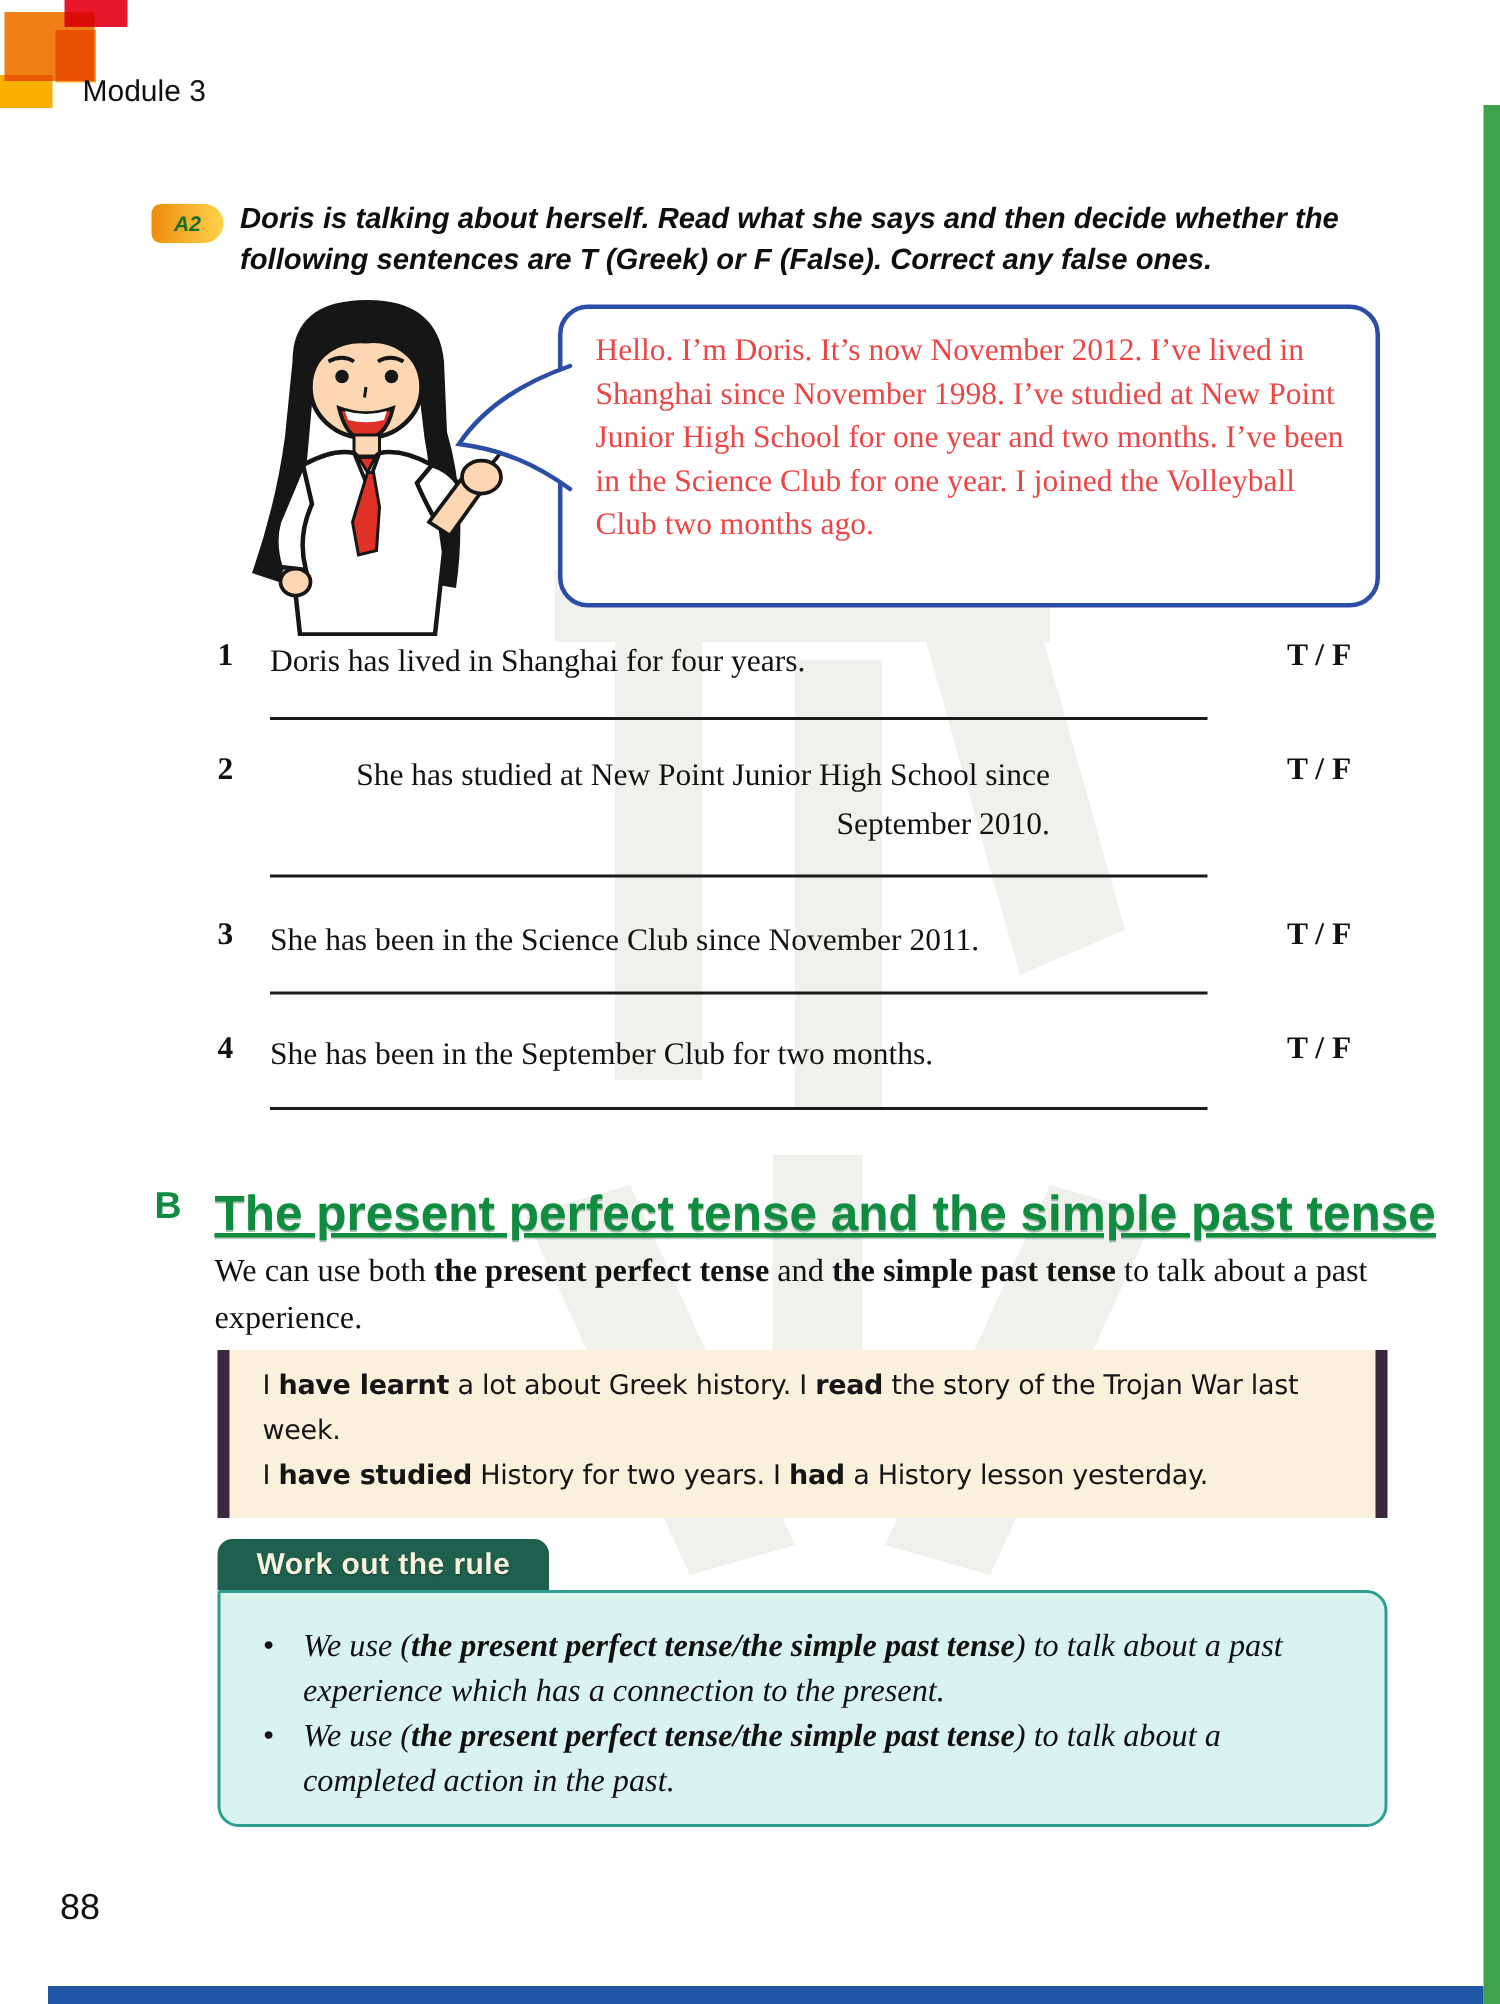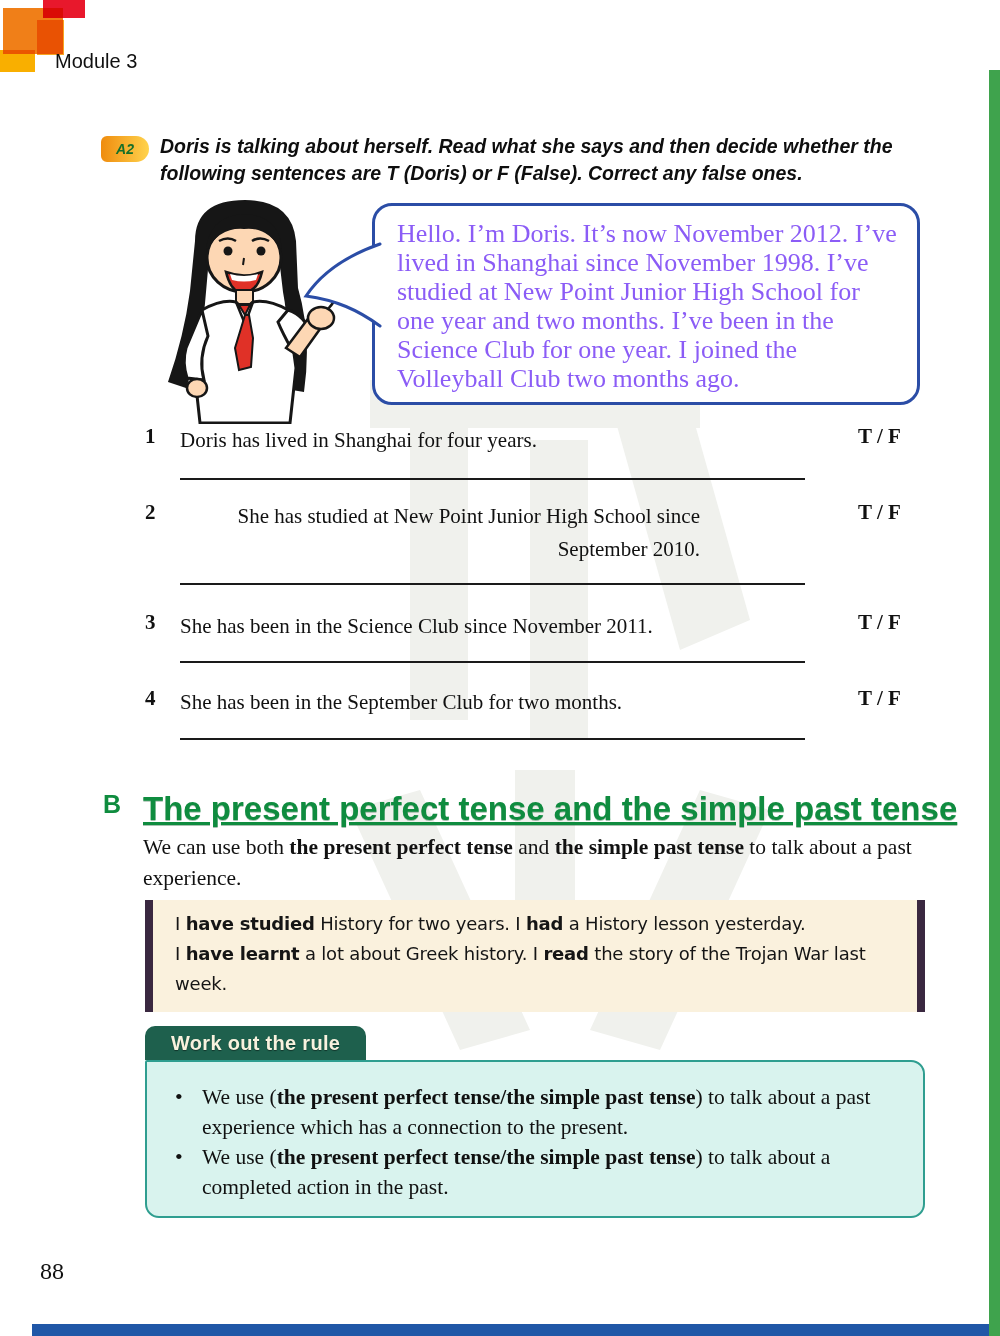--- a/index.html
+++ b/index.html
@@ -33,21 +33,21 @@
     font-size:19.5px; font-style:italic; font-weight:600; line-height:27px; color:#0e0e0e;
   }
   .a2-instruction b { font-weight:800; }
 
   
   .girl { position:absolute; left:140px; top:196px; z-index:2; }
   .bubble {
     position:absolute; left:372px; top:203px; width:548px; height:202px; z-index:1;
     background:#fff; border:3px solid #2b4da6; border-radius:20px;
     box-sizing:border-box; padding:13px 18px 0 22px;
-    font-size:26px; line-height:29px; color:#8b5cf6;
+    font-size:21px; line-height:29px; color:#ef4444;
   }
   .bubble-tail { position:absolute; left:302px; top:238px; z-index:3; }
 
   
   .q-row { position:absolute; left:145px; width:770px; z-index:2; }
   .q-num { position:absolute; left:0; top:0; font-weight:bold; font-size:21px; }
   .q-text { position:absolute; left:35px; top:0; width:660px; font-size:21px; line-height:33px; }
   .q-tf { position:absolute; left:713px; top:0; font-weight:bold; font-size:21px; white-space:nowrap; }
   .q-line { position:absolute; left:35px; width:625px; border-top:2px solid #1a1a1a; }
 
@@ -78,28 +78,28 @@
     position:absolute; left:145px; top:1026px; height:34px; z-index:3;
     background:#1e604d; border-radius:10px 10px 0 0;
     display:flex; align-items:center; padding:0 26px;
     font-size:20px; font-weight:800; color:#f8f2de; letter-spacing:.3px;
     text-shadow:0 1px 1px rgba(0,0,0,.45);
     text-align:center;
   }
   .rule-box {
     position:absolute; left:145px; top:1060px; width:780px; height:158px; z-index:2;
     background:#d9f3ee; border:2.5px solid #2f9e90; border-radius:2px 14px 14px 14px;
-    box-sizing:border-box; padding:20px 26px 4px 28px;
+    box-sizing:border-box; padding:20px 26px 4px 28px;font-style:italic;
   }
   .rule-bullet { display:flex; gap:15px; }
   .rule-bullet .dot-cell { width:12px; flex:none; }
   .rule-bullet .dot-cell::before { content:"•"; font-size:22px; line-height:30px; }
   .rule-text { font-size:21.5px; line-height:30px; color:#101010; }
 
-  .page-number { position:absolute; left:40px; top:1258px; font-size:24px; color:#101010;font-family:Liberation Serif, serif; }
+  .page-number { position:absolute; left:40px; top:1258px; font-size:24px; color:#101010; }
 
   
   .edge-right { position:absolute; right:0; top:70px; width:11px; height:1266px; background:#3fa34d; }
   .edge-bottom { position:absolute; left:32px; top:1324px; width:957px; height:12px; background:#2057a7; }
 </style>
 </head>
 <body>
 
 <div class="page">
 
@@ -115,21 +115,21 @@
     </g>
   </svg>
 
   <div class="logo-sq sq-orange"></div>
   <div class="logo-sq sq-red"></div>
   <div class="logo-sq sq-amber"></div>
   <div class="logo-sq sq-yellow"></div>
   <div class="module-label">Module 3</div>
 
   <div class="a2-badge">A2</div>
-  <div class="a2-instruction"><span>Doris is talking about herself. Read what she says and then decide whether the following sentences are </span><b>T</b><span> (Doris) or </span><b>F</b><span> (False). Correct any false ones.</span></div>
+  <div class="a2-instruction"><span>Doris is talking about herself. Read what she says and then decide whether the following sentences are </span><b>T</b><span> (Greek) or </span><b>F</b><span> (False). Correct any false ones.</span></div>
 
   <svg class="girl" width="215" height="228" viewBox="0 0 215 228">
     <path d="M55,45 Q55,4 105,4 Q152,4 156,45 L158,92 Q172,140 164,196 L140,192 Q152,142 143,96 L139,62 L69,62 L66,96 Q62,150 46,192 L28,186 Q44,140 50,95 Z" fill="#161616"></path>
     <ellipse cx="104" cy="62" rx="37" ry="34" fill="#fdd7b4" stroke="#161616" stroke-width="3"></ellipse>
     <path d="M66,56 Q68,20 104,18 Q141,20 142,56 Q128,30 104,33 Q79,31 66,56 Z" fill="#161616"></path>
     <path d="M79,45 Q88,40 96,45" fill="none" stroke="#161616" stroke-width="2.5"></path>
     <path d="M112,45 Q120,40 129,45" fill="none" stroke="#161616" stroke-width="2.5"></path>
     <circle cx="88" cy="55" r="4.5" fill="#161616"></circle>
     <circle cx="121" cy="55" r="4.5" fill="#161616"></circle>
     <path d="M104,62 L103,69" stroke="#161616" stroke-width="2" fill="none"></path>
@@ -182,22 +182,22 @@
   </div>
 
   <div class="sec-letter">B</div>
   <div class="sec-title">The present perfect tense and the simple past tense</div>
   <div class="sec-intro serif"><span>We can use both </span><b>the present perfect tense</b><span> and </span><b>the simple past tense</b><span> to talk about a past experience.</span></div>
 
   <div class="example-box">
     <div class="example-bar bar-left"></div>
     <div class="example-bar bar-right"></div>
     <div class="example-text">
+      <p><span>I </span><b>have learnt</b><span> a lot about Greek history. I </span><b>read</b><span> the story of the Trojan War last week.</span></p>
       <p><span>I </span><b>have studied</b><span> History for two years. I </span><b>had</b><span> a History lesson yesterday.</span></p>
-      <p><span>I </span><b>have learnt</b><span> a lot about Greek history. I </span><b>read</b><span> the story of the Trojan War last week.</span></p>
     </div>
   </div>
 
   <div class="rule-tab">Work out the rule</div>
   <div class="rule-box">
     <div class="rule-bullet">
       <span class="dot-cell serif"></span>
       <span class="rule-text serif"><span>We use (</span><b>the present perfect tense/the simple past tense</b><span>) to talk about a past experience which has a connection to the present.</span></span>
     </div>
     <div class="rule-bullet">

